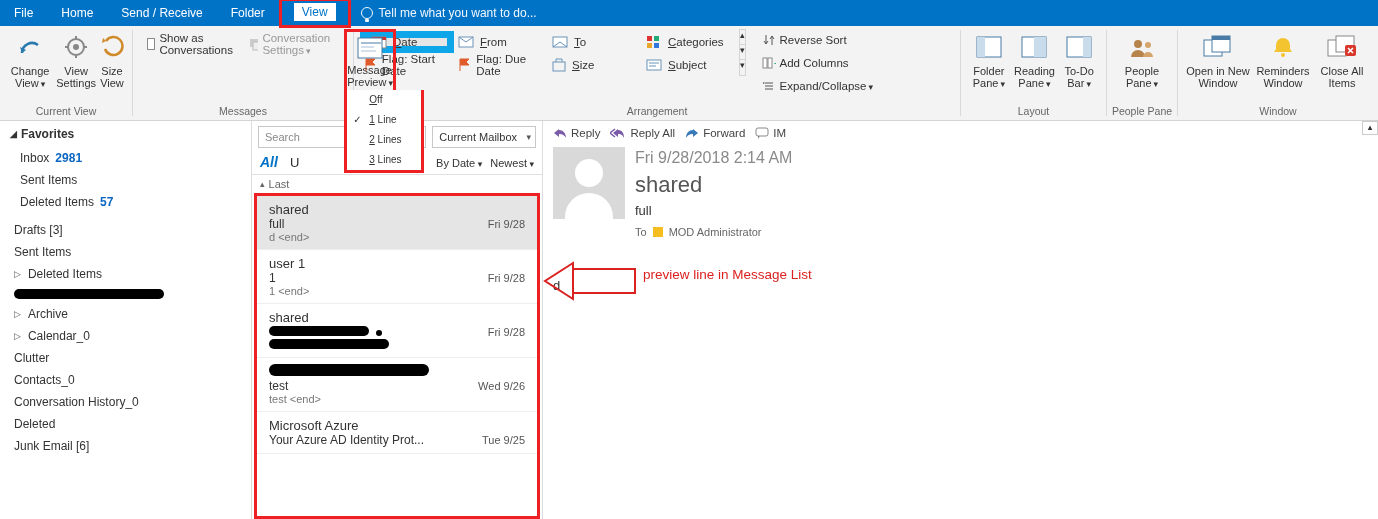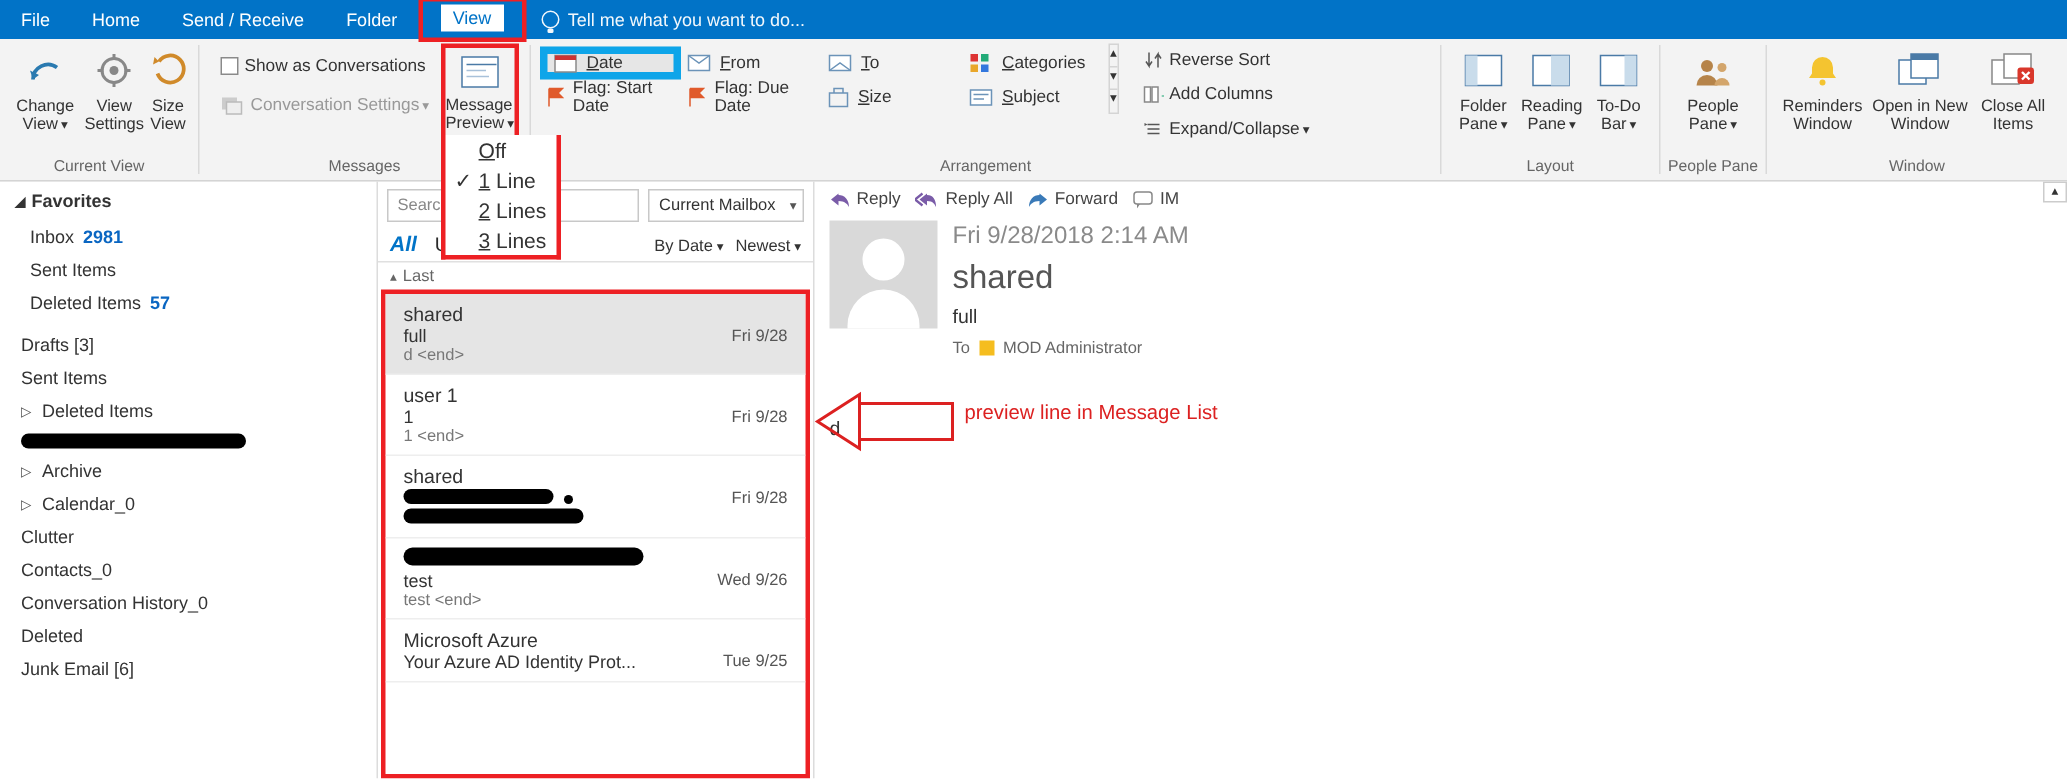--- a/index.html
+++ b/index.html
@@ -19,26 +19,26 @@
   .vdiv { width: 1px; background: #d9d9d9; margin: 4px 0; }
   .big-btn { display: flex; flex-direction: column; align-items: center; width: 56px; padding: 2px; cursor: pointer; text-align: center; font-size: 11px; line-height: 12px; gap: 2px; }
   .big-btn-ico { height: 32px; display: flex; align-items: center; justify-content: center; }
   .drop-arrow::after { content: "▾"; font-size: 9px; margin-left: 2px; }
   .mini-row { display: flex; align-items: center; gap: 4px; height: 22px; cursor: pointer; font-size: 11.5px; padding: 0 4px; }
   .underline-first::first-letter { text-decoration: underline; }
   .chk { width: 12px; height: 12px; border: 1px solid #8a8a8a; background: #fff; }
 
   .msgprev-btn { border: 3px solid #ed2024; padding: 0 0 2px; display: flex; flex-direction: column; align-items: center; width: 52px; cursor: pointer; font-size: 11px; line-height: 12px; position: relative; }
   .msgprev-menu { position: absolute; top: 58px; left: -3px; width: 80px; background: #fff; border: 3px solid #ed2024; border-top: none; z-index: 50; }
-  .mp-item { padding: 4px 2px 4px 22px; position: relative; font-size: 14px; cursor: pointer; }
+  .mp-item { padding: 4px 2px 4px 22px; position: relative; font-size: 10px; cursor: pointer; }
   .mp-item.checked::before { content: "✓"; position: absolute; left: 6px; }
 
   .arr-col { display: flex; flex-direction: column; gap: 1px; padding-top: 2px; }
   .arr-item { display: flex; align-items: center; gap: 6px; height: 22px; width: 94px; padding: 0 4px; cursor: pointer; font-size: 11.5px; }
-  .arr-item.sel { border: 5px solid #0ea5e9; background: #e6e6e6; }
+  .arr-item.sel { border: 7px solid #0ea5e9; background: #e6e6e6; }
 
   .body-area { display: flex; height: calc(519px - 26px - 95px); }
   .nav { width: 252px; border-right: 1px solid #dcdcdc; overflow: hidden; font-size: 12px; }
   .nav-head { padding: 6px 10px; font-weight: 600; display: flex; align-items: center; gap: 4px; }
   .nav-item { padding: 4px 10px 4px 20px; cursor: pointer; }
   .nav-item .cnt { color: #0a66c2; font-weight: 600; margin-left: 6px; }
   .tree-item { padding: 4px 4px 4px 14px; cursor: pointer; display: flex; align-items: center; gap: 4px; }
   .tree-tri::before { content: "▷"; font-size: 9px; color: #555; margin-right: 3px; }
 
   .mid { width: 290px; display: flex; flex-direction: column; }
@@ -140,21 +140,21 @@
           </div>
         <span>Size View</span>
       </div>
     </div>
     <div class="rgroup-label">Current View</div>
   </div>
   <div class="vdiv"></div>
 
   <div class="rgroup" style="width:220px">
     <div class="rgroup-body">
-      <div style="display:flex;flex-direction:column;gap:4px;padding:4px 4px 0 4px">
+      <div style="display:flex;flex-direction:row;gap:4px;padding:4px 4px 0 4px">
         <div class="mini-row">
           <span class="chk"></span>
           <span>Show as Conversations</span>
         </div>
         <div class="mini-row" style="color:#999">
           <svg width="16" height="16">
               <rect x="1" y="3" width="10" height="8" fill="#ccc"></rect>
               <rect x="4" y="6" width="10" height="8" fill="#eee" stroke="#bbb"></rect>
             </svg>
           <span><span>Conversation Settings</span><span class="drop-arrow"></span></span>
@@ -333,38 +333,38 @@
           </div>
         <span><span>People Pane</span><span class="drop-arrow"></span></span>
       </div>
     </div>
     <div class="rgroup-label">People Pane</div>
   </div>
   <div class="vdiv"></div>
 
   <div class="rgroup" style="width:200px">
     <div class="rgroup-body">
-      <div class="big-btn" style="width:62px">
-        <div class="big-btn-ico">
-            <svg width="26" height="26">
-              <path d="M13 4 a7 7 0 0 1 7 7 v4 l2 3 h-18 l2 -3 v-4 a7 7 0 0 1 7 -7" fill="#f4c430"></path>
-              <circle cx="13" cy="21" r="2" fill="#f4c430"></circle>
-            </svg>
-          </div>
-        <span>Reminders Window</span>
-      </div>
       <div class="big-btn" style="width:68px">
         <div class="big-btn-ico">
             <svg width="30" height="24">
               <rect x="1" y="5" width="18" height="16" fill="#fff" stroke="#4a7aa6"></rect>
               <rect x="9" y="1" width="18" height="16" fill="#fff" stroke="#4a7aa6"></rect>
               <rect x="9" y="1" width="18" height="4" fill="#4a7aa6"></rect>
             </svg>
           </div>
         <span>Open in New Window</span>
+      </div>
+      <div class="big-btn" style="width:62px">
+        <div class="big-btn-ico">
+            <svg width="26" height="26">
+              <path d="M13 4 a7 7 0 0 1 7 7 v4 l2 3 h-18 l2 -3 v-4 a7 7 0 0 1 7 -7" fill="#f4c430"></path>
+              <circle cx="13" cy="21" r="2" fill="#f4c430"></circle>
+            </svg>
+          </div>
+        <span>Reminders Window</span>
       </div>
       <div class="big-btn" style="width:56px">
         <div class="big-btn-ico">
             <svg width="30" height="24">
               <rect x="1" y="5" width="18" height="16" fill="#fff" stroke="#888"></rect>
               <rect x="9" y="1" width="18" height="16" fill="#fff" stroke="#888"></rect>
               <rect x="18" y="10" width="11" height="11" rx="2" fill="#d9372b"></rect>
               <path d="M21 13 l5 5 M26 13 l-5 5" stroke="#fff" stroke-width="1.6"></path>
             </svg>
           </div>

